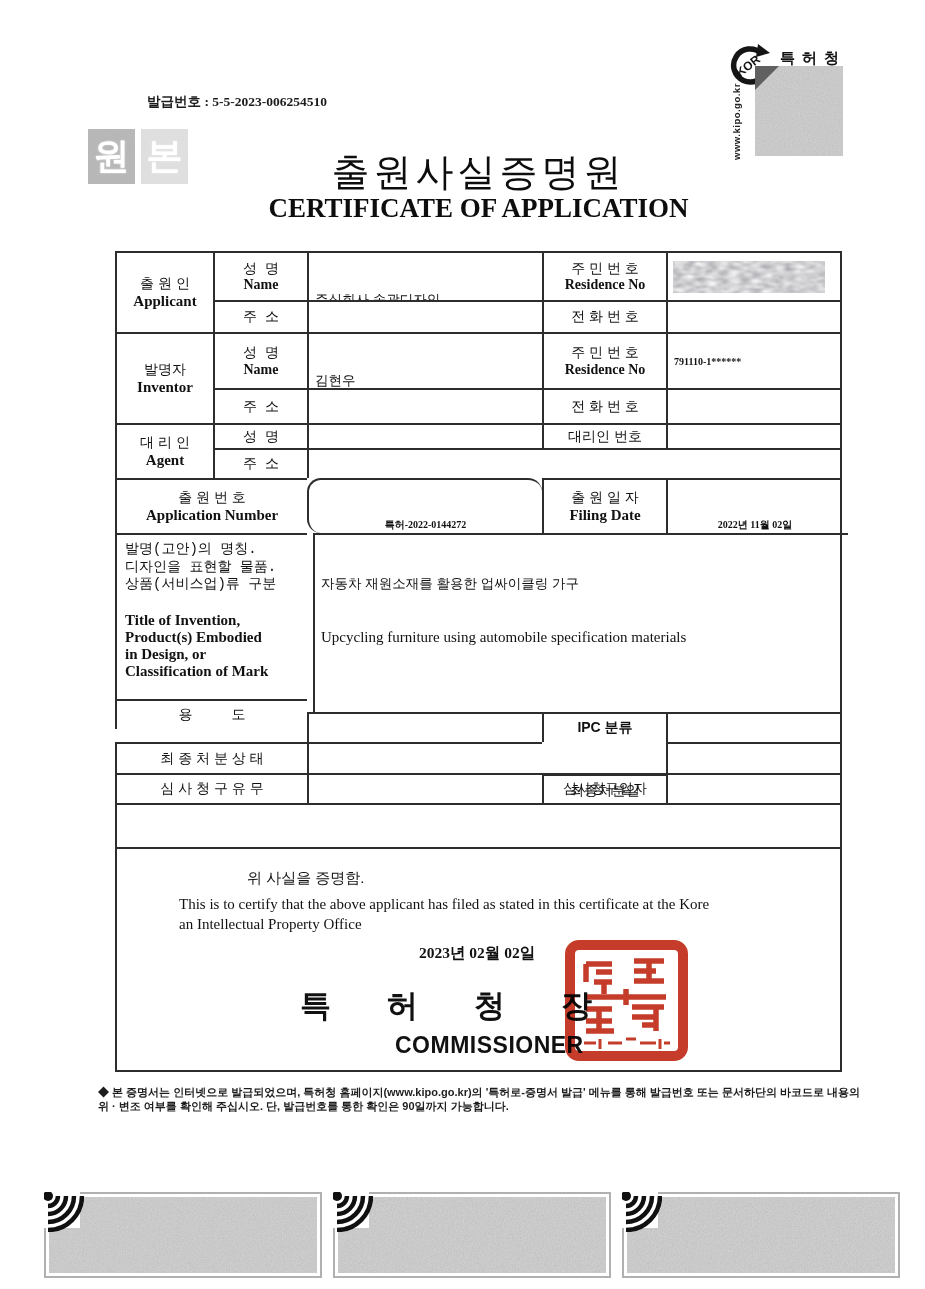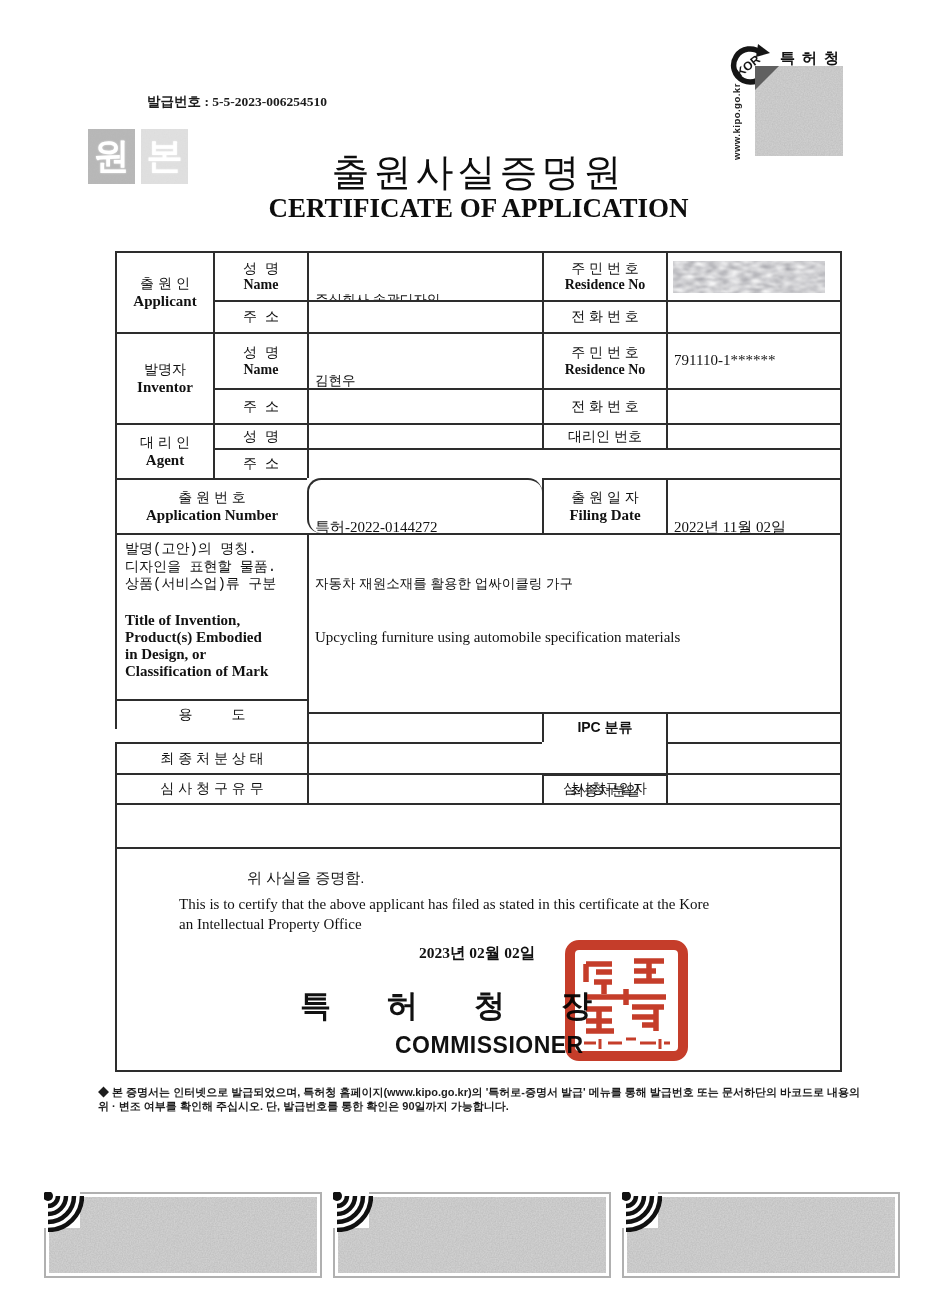--- a/index.html
+++ b/index.html
@@ -24,21 +24,21 @@
   .qr{position:absolute;left:755px;top:66px;width:88px;height:90px;}
   
   .tbl{position:absolute;left:115px;top:251px;width:727px;height:821px;
        border-right:2px solid #2d2d2d;border-bottom:2px solid #2d2d2d;box-sizing:border-box;}
   .cell{position:absolute;box-sizing:border-box;border-top:2px solid #2d2d2d;border-left:2px solid #2d2d2d;overflow:hidden;}
   .lab{display:flex;flex-direction:column;align-items:center;justify-content:center;text-align:center;
        font:14px "Liberation Sans",sans-serif;line-height:1.25;white-space:pre-wrap;}
   .lab .en{font:bold 14px "Liberation Serif",serif;}
   .lab .en15{font:bold 15px "Liberation Serif",serif;}
   .val{padding:3px 6px;font:13.5px "Liberation Sans",sans-serif;line-height:1.3;white-space:pre-wrap;}
-  .serifb{font-family:"Liberation Serif",serif;font-weight:normal;font-size:15px;}
+  .serifb{font-family:"Liberation Serif",serif;font-weight:bold;font-size:10px;text-align:center;}
   .addr{font-size:11.5px;line-height:1.25;letter-spacing:-0.2px;}
   .tl{align-items:flex-start;justify-content:flex-start;text-align:left;padding:6px 8px;}
   .smudge{position:absolute;left:5px;top:8px;width:152px;height:32px;opacity:.8;}
   
   .certify-ko{position:absolute;left:130px;top:20px;font:15px "Liberation Sans",sans-serif;white-space:pre-wrap;}
   .certify-en{position:absolute;left:62px;top:46px;width:610px;font:15px "Liberation Serif",serif;line-height:1.32;white-space:pre-wrap;}
   .certify-date{position:absolute;left:250px;top:94px;width:220px;text-align:center;
                 font:bold 15.5px "Liberation Serif",serif;}
   .comm-ko{position:absolute;left:183px;top:136px;font:bold 31px "Liberation Sans",sans-serif;letter-spacing:56px;white-space:nowrap;}
   .comm-en{position:absolute;left:278px;top:183px;font:bold 23px "Liberation Sans",sans-serif;letter-spacing:.5px;}
@@ -219,21 +219,21 @@
 
     <div class="cell lab tl" style="left:0;top:282px;width:192px;height:179px;">
       <div style="white-space:pre-line;font-family:Liberation Mono, monospace;">발명(고안)의 명칭.
 디자인을 표현할 물품.
 상품(서비스업)류 구분</div>
       <div class="en15" style="white-space:pre-line;margin-top:18px;text-align:left;">Title of Invention,
 Product(s) Embodied
 in Design, or
 Classification of Mark</div>
     </div>
-    <div class="cell val" style="left:192px;top:282px;width:535px;height:179px;padding-top:5px;">
+    <div class="cell val" style="left:198px;top:282px;width:535px;height:179px;padding-top:5px;">
       <div>자동차 재원소재를 활용한 업싸이클링 가구</div>
       <div style="font:15px 'Liberation Serif',serif;margin-top:1px;">Upcycling furniture using automobile specification materials</div>
     </div>
 
     <div class="cell lab" style="left:0;top:448px;width:192px;height:30px;">
       <div>용          도</div>
     </div>
     <div class="cell val" style="left:192px;top:461px;width:235px;height:30px;padding-top:5px;">
       
     </div>

